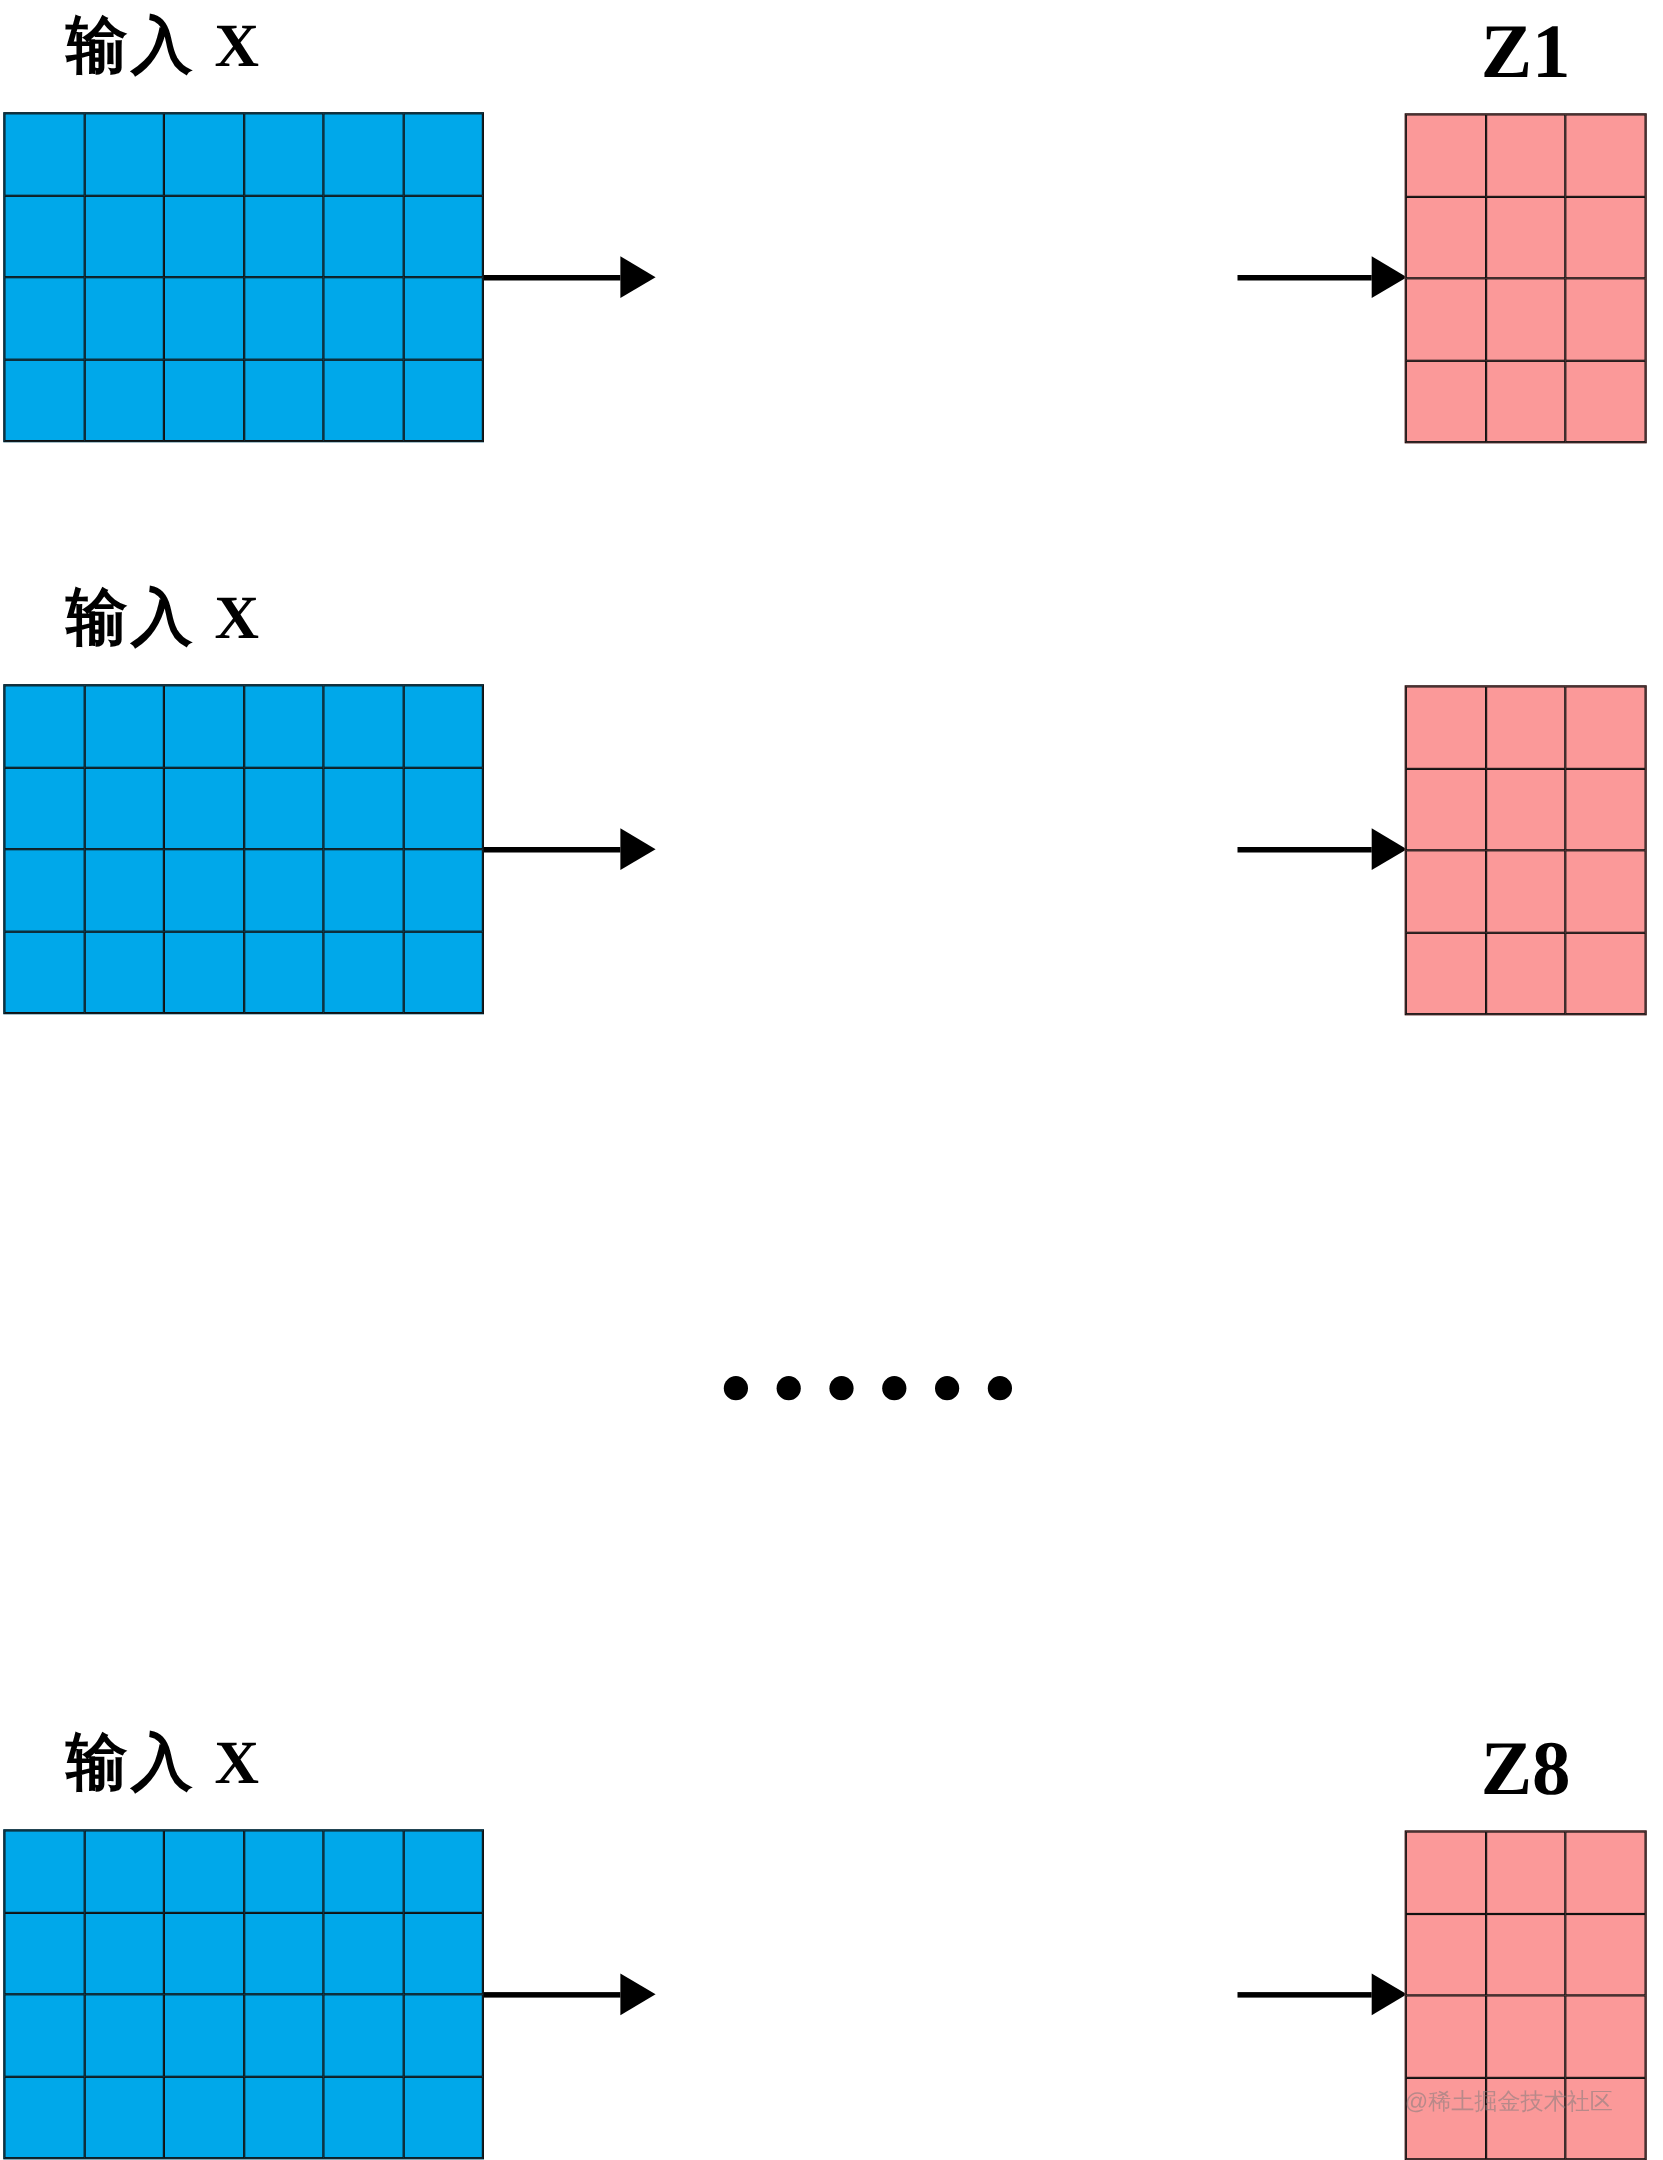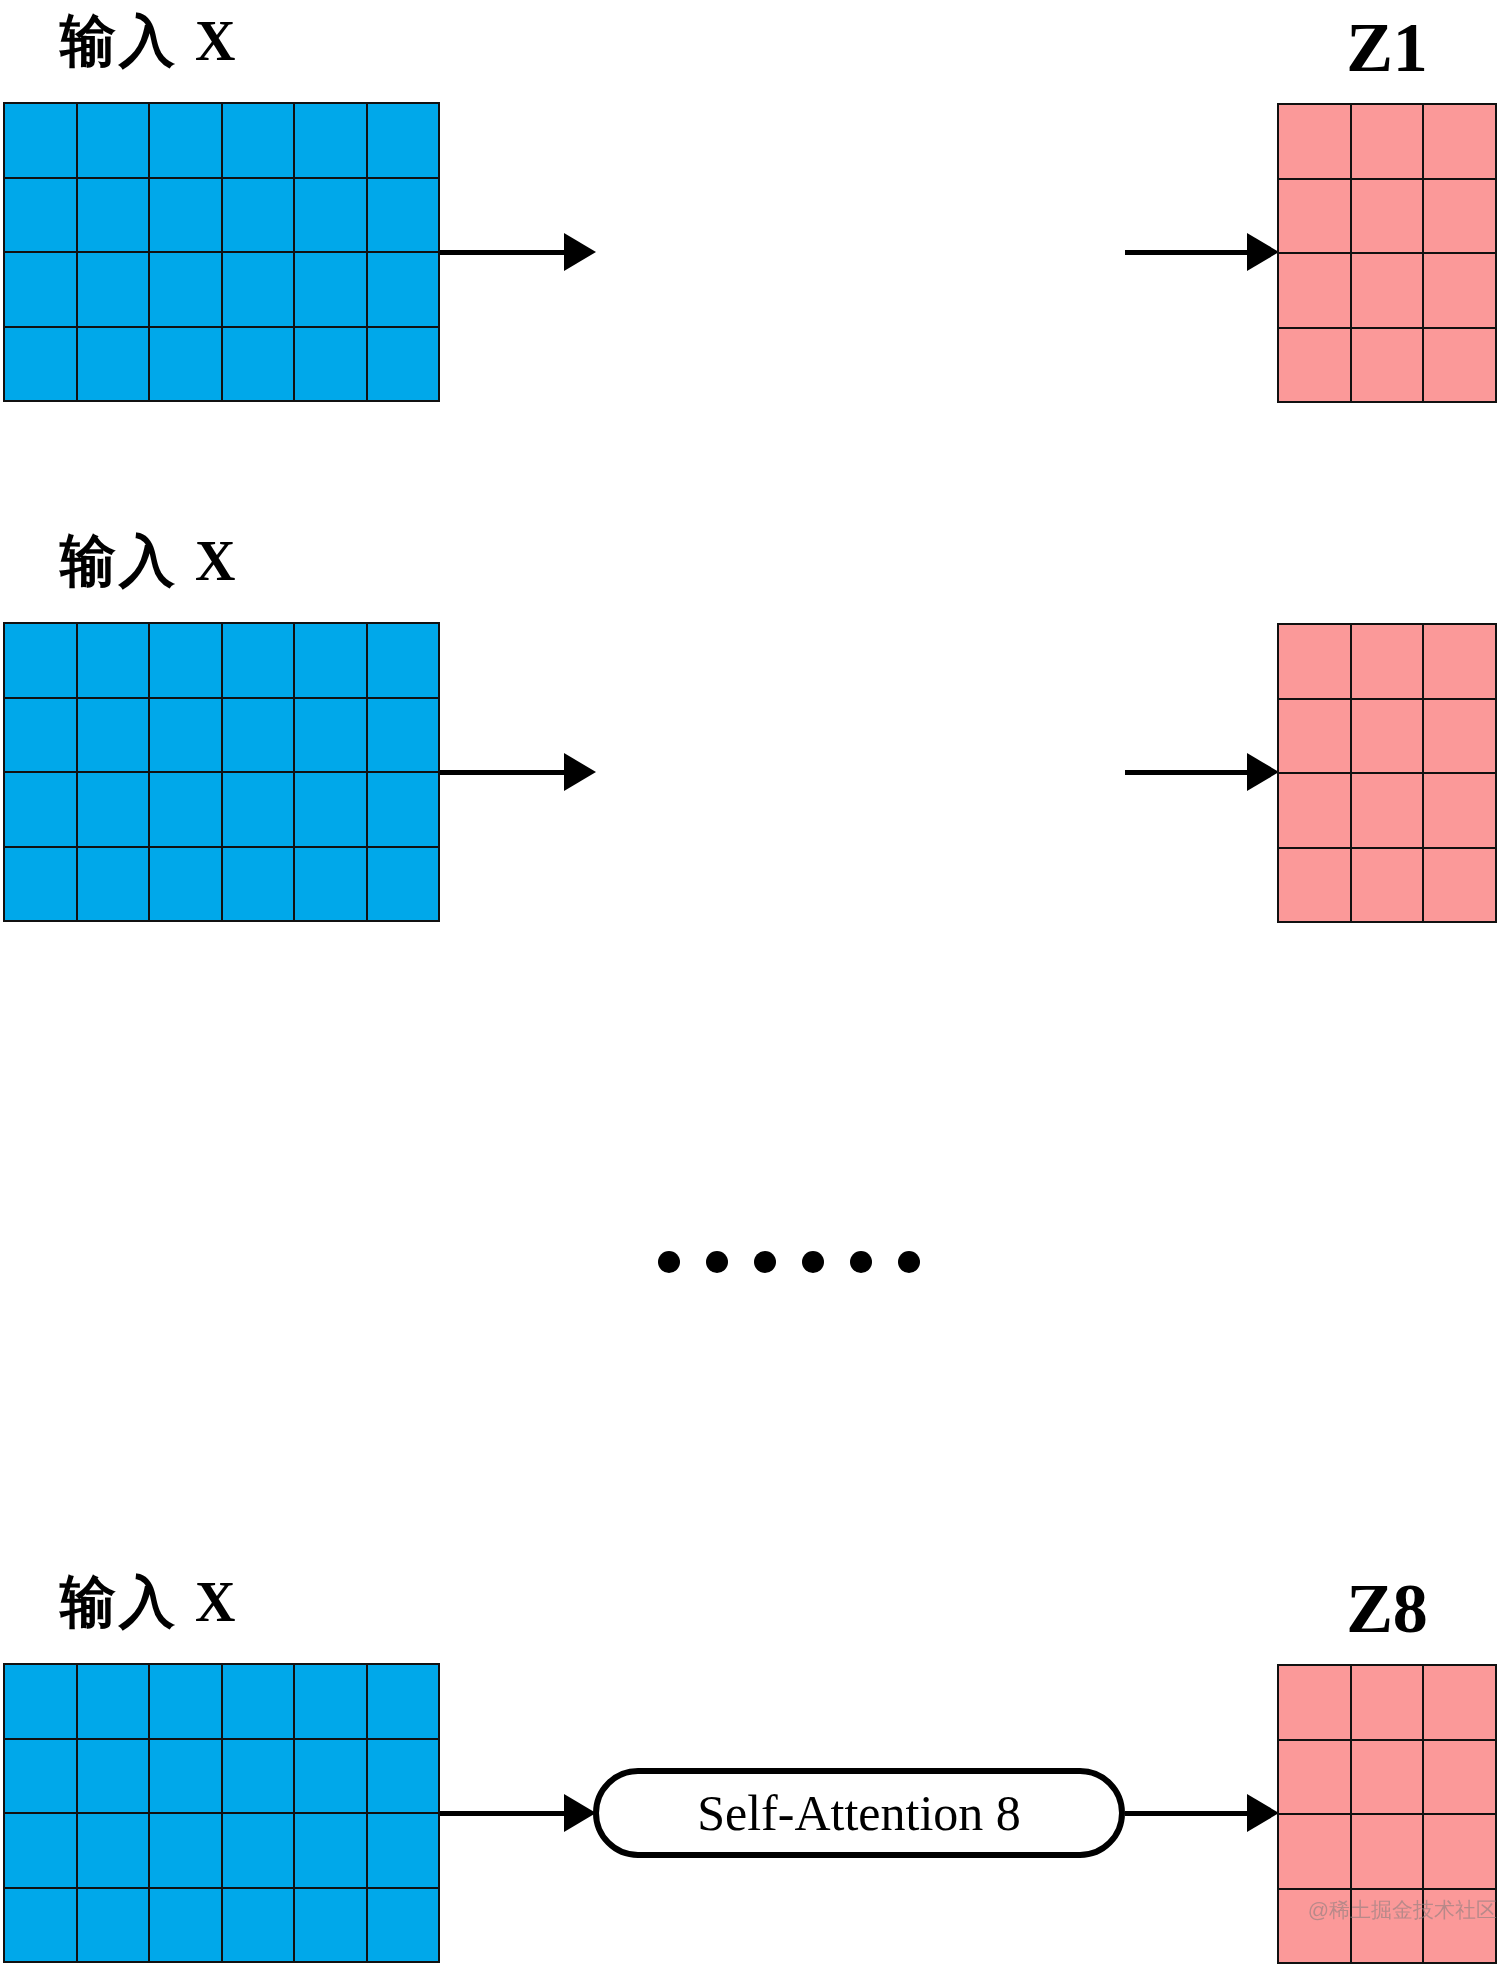--- a/index.html
+++ b/index.html
@@ -21,21 +21,21 @@
   .arrow-1 .line{width:124px;}
   .arrow-2 .line{width:122px;}
   .arrow .head{width:0;height:0;border-top:19px solid transparent;
                border-bottom:19px solid transparent;border-left:32px solid var(--arrow,#000);}
   .pill{position:absolute;left:593px;top:207px;width:532px;height:90px;box-sizing:border-box;
         border:6px solid var(--pill-border,#000);border-radius:48px;background:var(--pill-fill,#fff);
         display:flex;align-items:center;justify-content:center;font-size:50px;white-space:nowrap;}
   .ellipsis{position:absolute;left:658px;top:1251px;width:262px;height:22px;
             display:flex;justify-content:space-between;align-items:center;}
   .dot{width:22px;height:22px;border-radius:50%;background:var(--arrow,#000);}
-  .watermark{position:absolute;left:1277px;top:1896px;width:220px;text-align:right;
+  .watermark{position:absolute;left:1277px;top:1896px;width:220px;text-align:left;
              font-family:"Liberation Sans","DejaVu Sans",sans-serif;font-size:21px;
              color:var(--watermark,#8D7F80);opacity:0.6;white-space:nowrap;}
 </style>
 </head>
 <body>
 
 <div class="canvas">
 
   <section class="head-row" style="top:0px;">
     <div class="input-label">输入 X</div>
@@ -176,21 +176,20 @@
         <div class="cell"></div>
         <div class="cell"></div>
         <div class="cell"></div>
         <div class="cell"></div>
         <div class="cell"></div>
       </div>
     <div class="arrow arrow-1">
       <div class="line"></div>
       <div class="head"></div>
     </div>
-    <div class="pill">Self-Attention 8</div>
     <div class="arrow arrow-2">
       <div class="line"></div>
       <div class="head"></div>
     </div>
     <div class="z-label">Z8</div>
     <div class="matrix output-matrix" style="grid-template-columns: repeat(3, 1fr); grid-template-rows: repeat(4, 1fr);">
         <div class="cell"></div>
         <div class="cell"></div>
         <div class="cell"></div>
         <div class="cell"></div>

